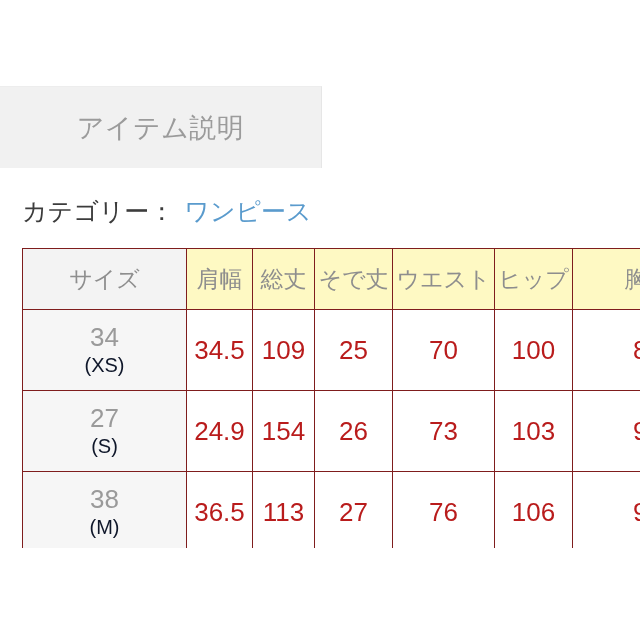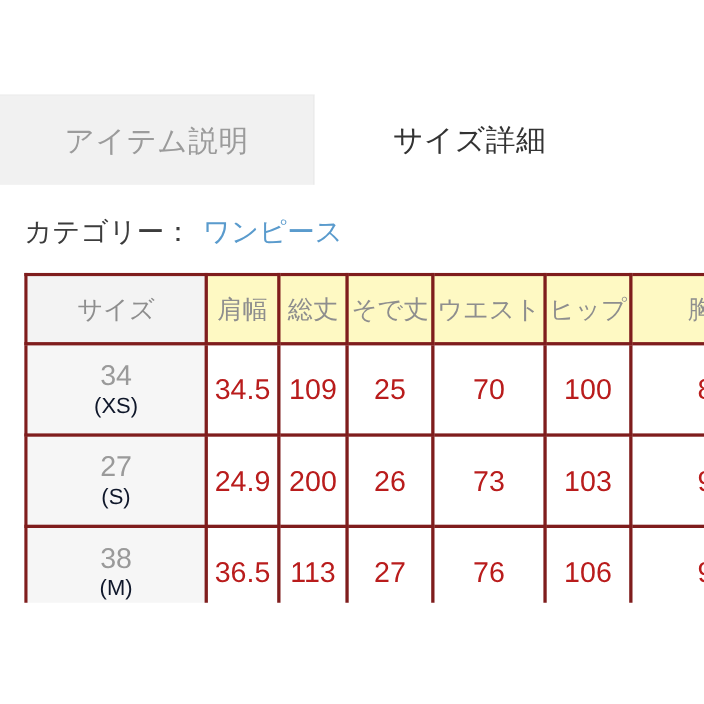--- a/index.html
+++ b/index.html
@@ -78,21 +78,21 @@
     overflow: hidden;
   }
   table.size-table {
     border-collapse: collapse;
     table-layout: fixed;
     width: 700px; 
     background: #ffffff;
   }
   table.size-table th,
   table.size-table td {
-    border: 3px solid #7f1d1d;
+    border: 1px solid #7f1d1d;
     text-align: center;
     vertical-align: middle;
     font-weight: normal;
     padding: 0;
   }
   
   table.size-table thead th {
     height: 60px;
     background: #fef9c3;
     color: #8e8e8e;
@@ -133,23 +133,20 @@
   col.w-waist { width: 102px; }
   col.w-hip   { width: 78px; }
   col.w-bust  { width: 150px; }
 </style>
 </head>
 <body>
 
 <div class="tab-bar">
   <div class="tab tab-inactive">
     <span>アイテム説明</span>
-  </div>
-  <div class="tab tab-active">
-    <span>サイズ詳細</span>
   </div>
 </div>
 
 <div class="category-line">
   <span class="category-label">カテゴリー：</span><span class="category-link">ワンピース</span>
 </div>
 
 <div class="table-wrap">
   <table class="size-table">
     <colgroup>
@@ -186,21 +183,21 @@
         <td>100</td>
         <td>89</td>
       </tr>
 
       <tr>
         <td class="col-size">
           <span class="size-num">27</span>
           <span class="size-alt">(S)</span>
         </td>
         <td>24.9</td>
-        <td>200</td>
+        <td>154</td>
         <td>26</td>
         <td>73</td>
         <td>103</td>
         <td>92</td>
       </tr>
 
       <tr>
         <td class="col-size">
           <span class="size-num">38</span>
           <span class="size-alt">(M)</span>

